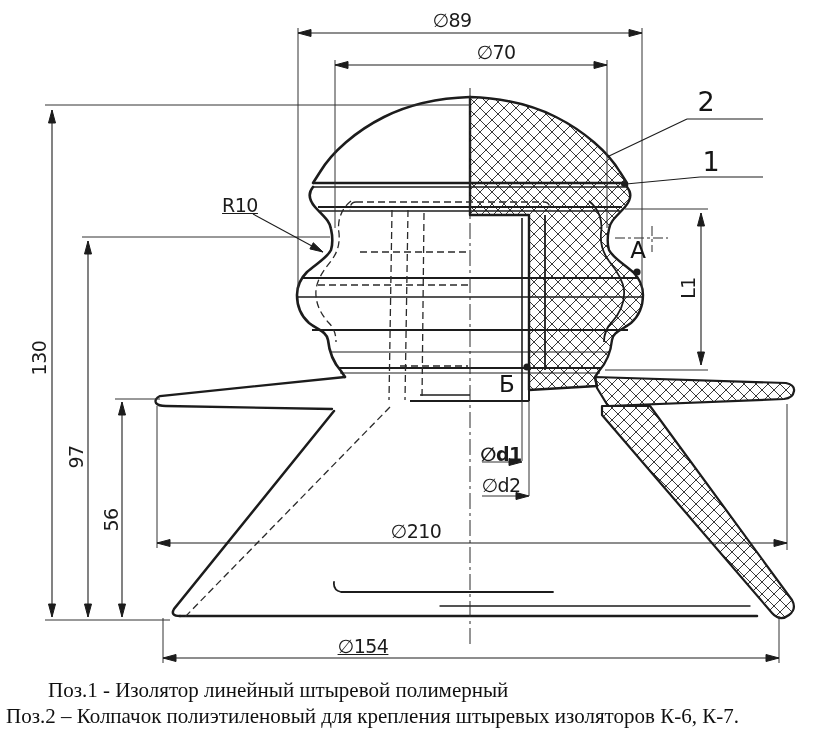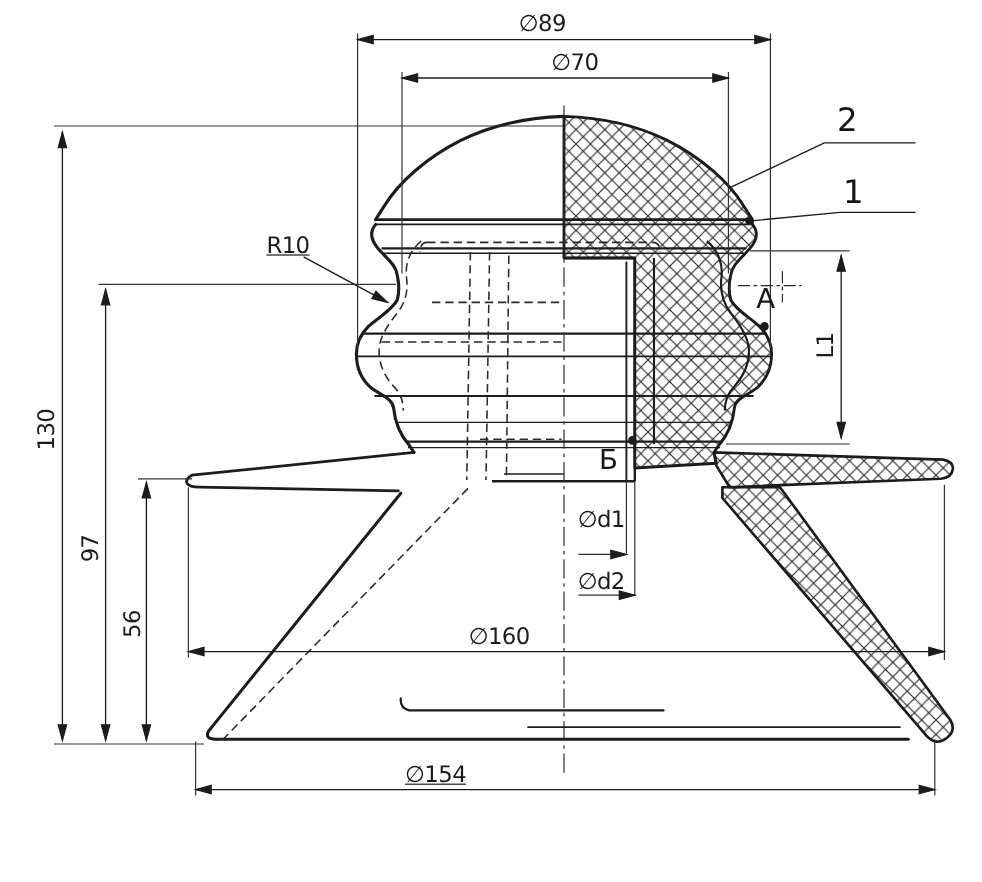--- a/index.html
+++ b/index.html
@@ -154,29 +154,31 @@
       <polygon points="323,252 309.9,248.9 313.3,242.7"></polygon>
       <path d="M687,119 L763,119 M687,119 L607,157" stroke-width="1.1" fill="none"></path>
       <path d="M700,177 L763,177 M700,177 L626,184" stroke-width="1.1" fill="none"></path>
       <circle cx="624" cy="184" r="3" stroke="none"></circle>
       <circle cx="637" cy="272" r="3.6" stroke="none"></circle>
       <circle cx="527" cy="367" r="3.6" stroke="none"></circle>
     </g>
   </svg>
 
   <div class="dim" style="left:452px;top:20px;">∅89</div>
-  <div class="dim" style="left:479px;top:52px;">∅70</div>
+  <div class="dim" style="left:496px;top:52px;">∅70</div>
   <div class="dim" style="left:240px;top:205px;text-decoration:underline;">R10</div>
   <div class="dim rot" style="left:39px;top:358px;">130</div>
   <div class="dim rot" style="left:76px;top:457px;">97</div>
   <div class="dim rot" style="left:111px;top:520px;">56</div>
-  <div class="dim" style="left:416px;top:531px;">∅160</div>
+  <div class="dim" style="left:416px;top:531px;">∅210</div>
   <div class="dim" style="left:363px;top:646px;text-decoration:underline;">∅154</div>
   <div class="dim rot" style="left:688px;top:288px;">L1</div>
-  <div class="dim" style="left:501px;top:433px;">∅d1</div>
+  <div class="dim" style="left:501px;top:454px;font-weight:bold;">∅d1</div>
   <div class="dim" style="left:501px;top:485px;text-align:center;">∅d2</div>
 
   <div class="partnum" style="left:706px;top:101px;">2</div>
   <div class="partnum" style="left:711px;top:161px;">1</div>
   <div class="zone" style="left:638px;top:250px;">А</div>
   <div class="zone" style="left:507px;top:384px;">Б</div>
 
+  <div class="caption-line" style="left:48px;top:678px;">Поз.1 - Изолятор линейный штыревой полимерный</div>
+  <div class="caption-line" style="left:6px;top:704px;">Поз.2 – Колпачок полиэтиленовый для крепления штыревых изоляторов К-6, К-7.</div>
 </div>
 
 </body></html>

